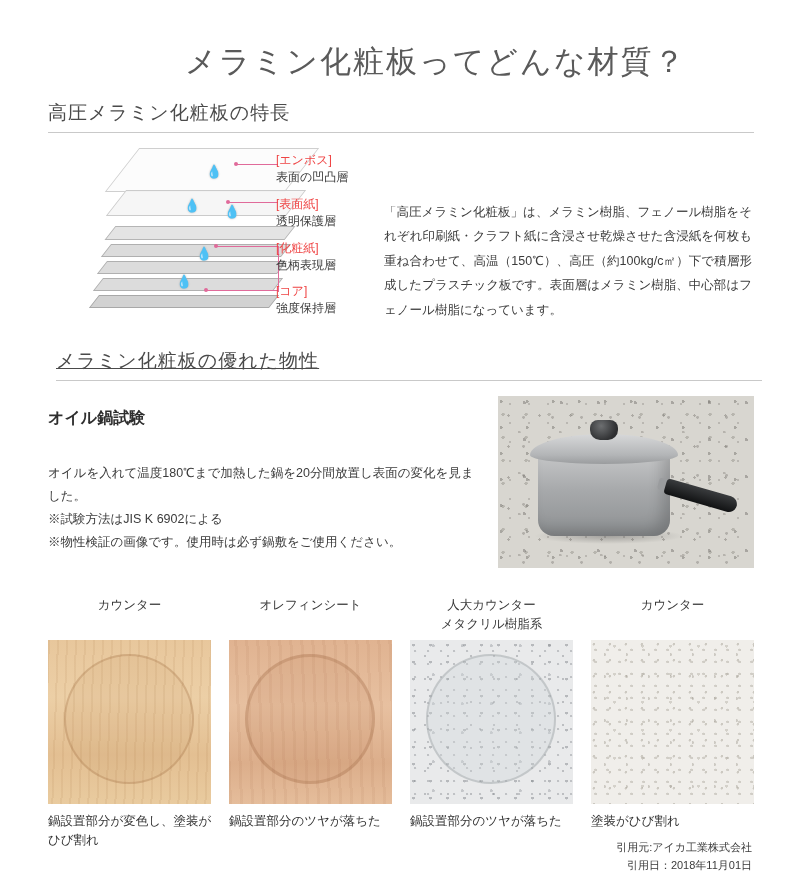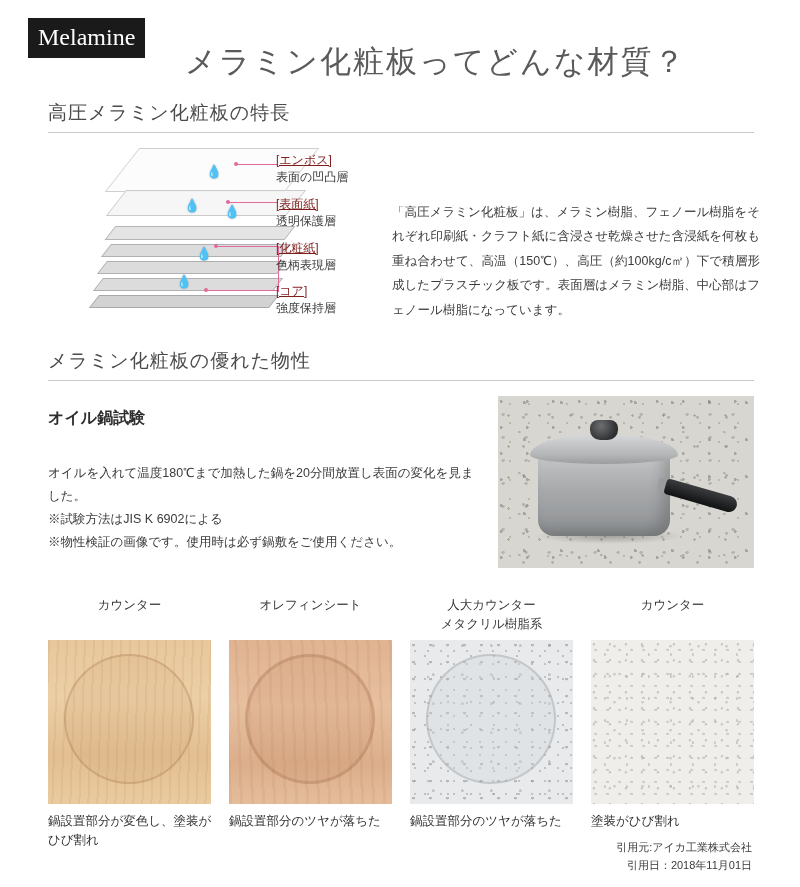--- a/index.html
+++ b/index.html
@@ -38,21 +38,21 @@
     position: absolute;
     font-size: 19px; color: #4a4a4a; font-weight: normal;
     letter-spacing: 1px;
     padding-bottom: 7px;
   }
   .sect-h .rule {
     position:absolute; left:0; bottom:0; height:1px; background:#c9c9c9;
   }
   #sect1 { left: 48px; top: 100px; width: 706px; font-family: Liberation Mono, monospace; }
   #sect1 .rule { width: 706px; }
-  #sect2 { left: 48px; top: 348px; width: 706px; }
+  #sect2 { left: 56px; top: 348px; width: 706px; text-decoration: underline; }
   #sect2 .rule { width: 706px; }
 
   
   .diagram { position:absolute; left: 56px; top: 142px; width: 310px; height: 200px; }
   .layer {
     position:absolute;
     border:1px solid #b9b9b9;
     
     transform: skewX(-38deg);
   }
@@ -63,31 +63,31 @@
   .l-core2   { left: 46px; top: 119px; width: 180px; height: 13px; background: #dcdcdc; border-color:#b0b0b0; }
   .l-core3   { left: 42px; top: 136px; width: 180px; height: 13px; background: #dcdcdc; border-color:#b0b0b0; }
   .l-core4   { left: 38px; top: 153px; width: 180px; height: 13px; background: #d2d2d2; border-color:#a8a8a8; }
 
   .drop { position:absolute; color:#ffffff; font-size: 13px; text-shadow: 0 0 2px #b0b0b0; }
 
   .lead-line { position:absolute; background:#e06a9a; height:1px; }
   .lead-dot { position:absolute; width:4px; height:4px; border-radius:50%; background:#e06a9a; }
 
   .callout { position:absolute; font-size: 12px; line-height: 1.45; }
-  .callout .tag { color:#7f1d1d; display:block;text-decoration:underline; }
+  .callout .tag { color:#ef4444; display:block; }
   .callout .desc { color:#3b3b3b; display:block; }
 
   #c-emboss { left: 276px; top: 152px; }
   #c-surface { left: 276px; top: 196px; }
   #c-deco { left: 276px; top: 240px; }
   #c-core { left: 276px; top: 283px; }
 
   
   .intro-para {
-    position:absolute; left: 392px; top: 200px; width: 368px;
+    position:absolute; left: 384px; top: 200px; width: 368px;
     font-size: 12.5px; line-height: 1.95; color:#3b3b3b;
     text-align: justify;
   }
 
   
   .oil-h {
     position:absolute; left: 48px; top: 408px;
     font-size: 16px; font-weight: bold; color:#2e2e2e;
   }
   .oil-body {
@@ -202,21 +202,20 @@
     position:absolute; right: 48px; bottom: 12px;
     text-align: right; font-size: 11px; color:#3b3b3b; line-height:1.7;
   }
 </style>
 </head>
 <body>
 
 <div class="page">
 
   <div class="header">
-    <div class="melamine-badge">Melamine</div>
     <div class="header-title">メラミン化粧板ってどんな材質？</div>
   </div>
 
   <div class="sect-h" id="sect1">
     <span>高圧メラミン化粧板の特長</span>
     <span class="rule"></span>
   </div>
 
   <div class="diagram">
     <div class="layer l-emboss"></div>

